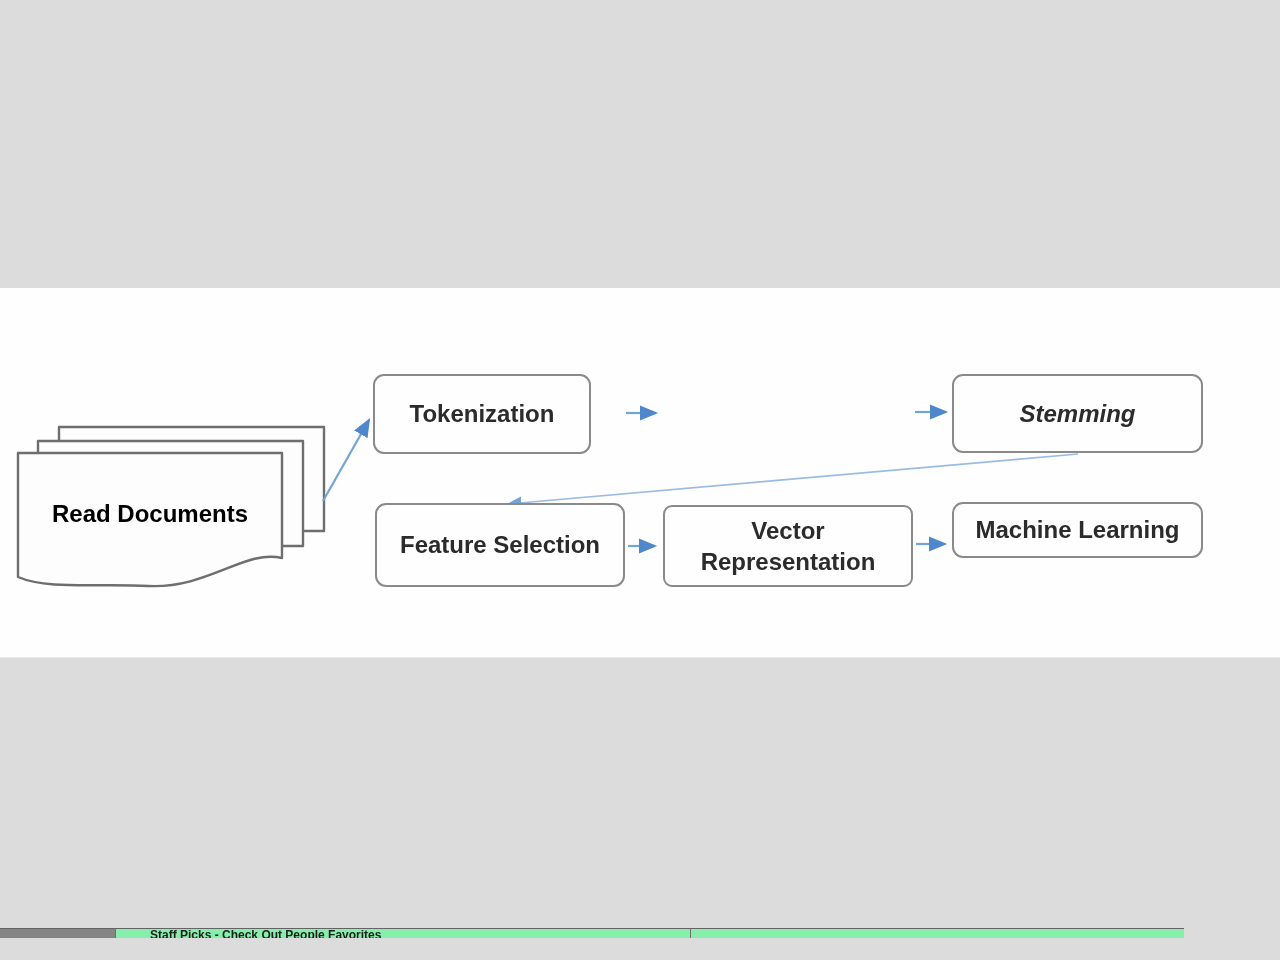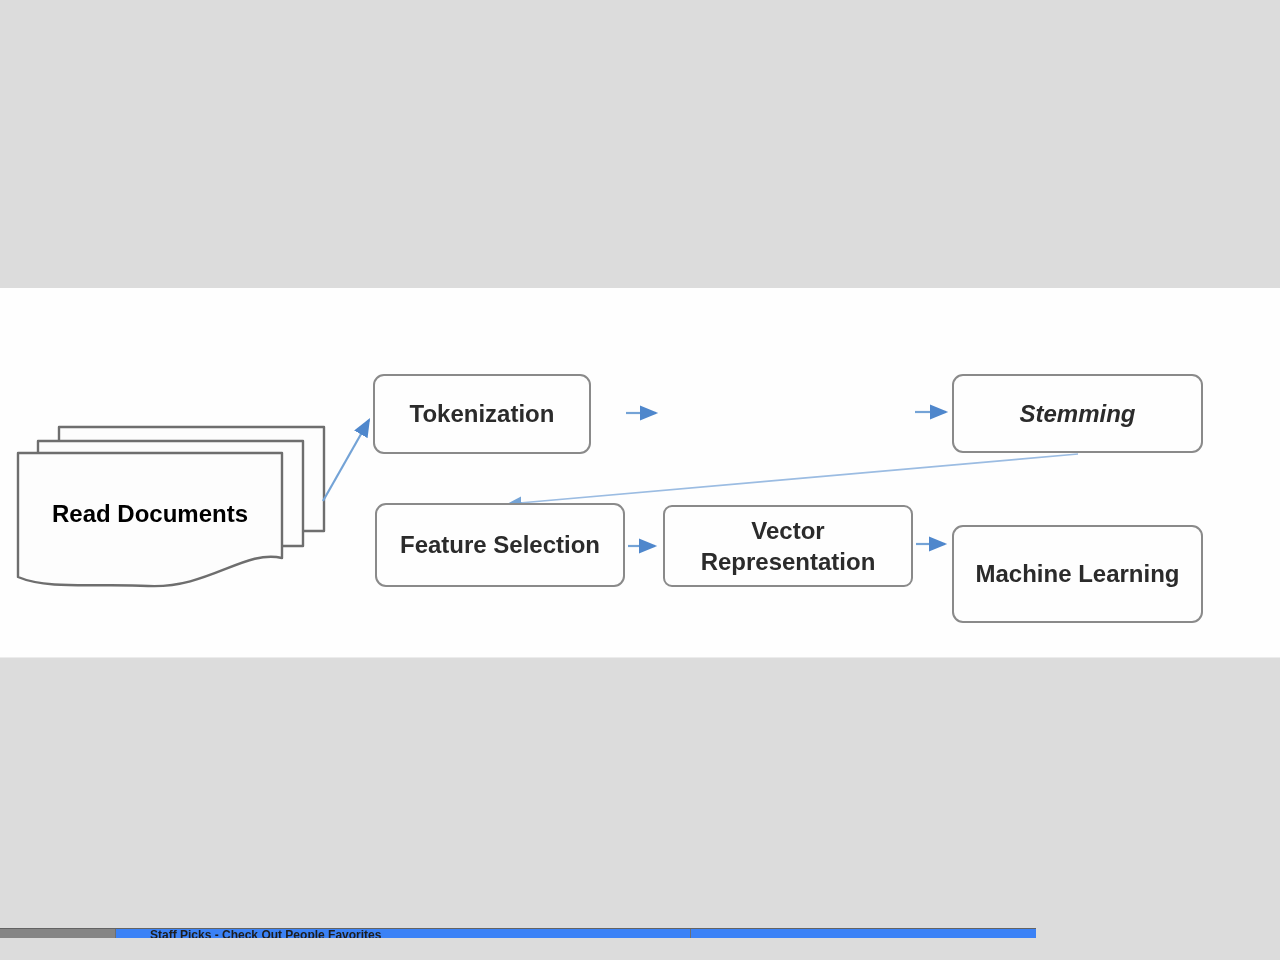--- a/index.html
+++ b/index.html
@@ -50,38 +50,38 @@
     font-size: 24px;
     line-height: 1.3;
     color: #2b2b2b;
     padding: 2px 14px;
   }
   #node-tokenization       { left: 373px; top: 374px; width: 218px; height: 80px; }
   #node-remove-stop-words  { left: 663px; top: 373px; width: 249px; height: 80px; }
   #node-stemming           { left: 952px; top: 374px; width: 251px; height: 79px; font-style: italic; }
   #node-feature-selection  { left: 375px; top: 503px; width: 250px; height: 84px; }
   #node-vector-representation { left: 663px; top: 505px; width: 250px; height: 82px; border-radius: 9px; }
-  #node-machine-learning   { left: 952px; top: 525px; width: 251px; height: 98px; text-align: center; }
+  #node-machine-learning   { left: 952px; top: 502px; width: 251px; height: 56px; text-align: center; }
   #read-documents-label {
     position: absolute;
     left: 18px; top: 453px;
     width: 264px; height: 122px;
     display: flex;
     align-items: center;
     justify-content: center;
     font-weight: bold;
     font-size: 24px;
     color: #000000;
   }
   
   #bottom-bar {
     position: absolute;
     left: 0; top: 928px;
-    width: 1036px; height: 9px;
-    background: #3b82f6;
+    width: 1184px; height: 9px;
+    background: #86efac;
     border-top: 1px solid #636363;
     overflow: hidden;
   }
   #bottom-bar .seg-left {
     position: absolute; left: 0; top: 0;
     width: 115px; height: 9px;
     background: #858585;
     border-right: 1px solid #6f6f6f;
   }
   #bottom-bar .divider {

